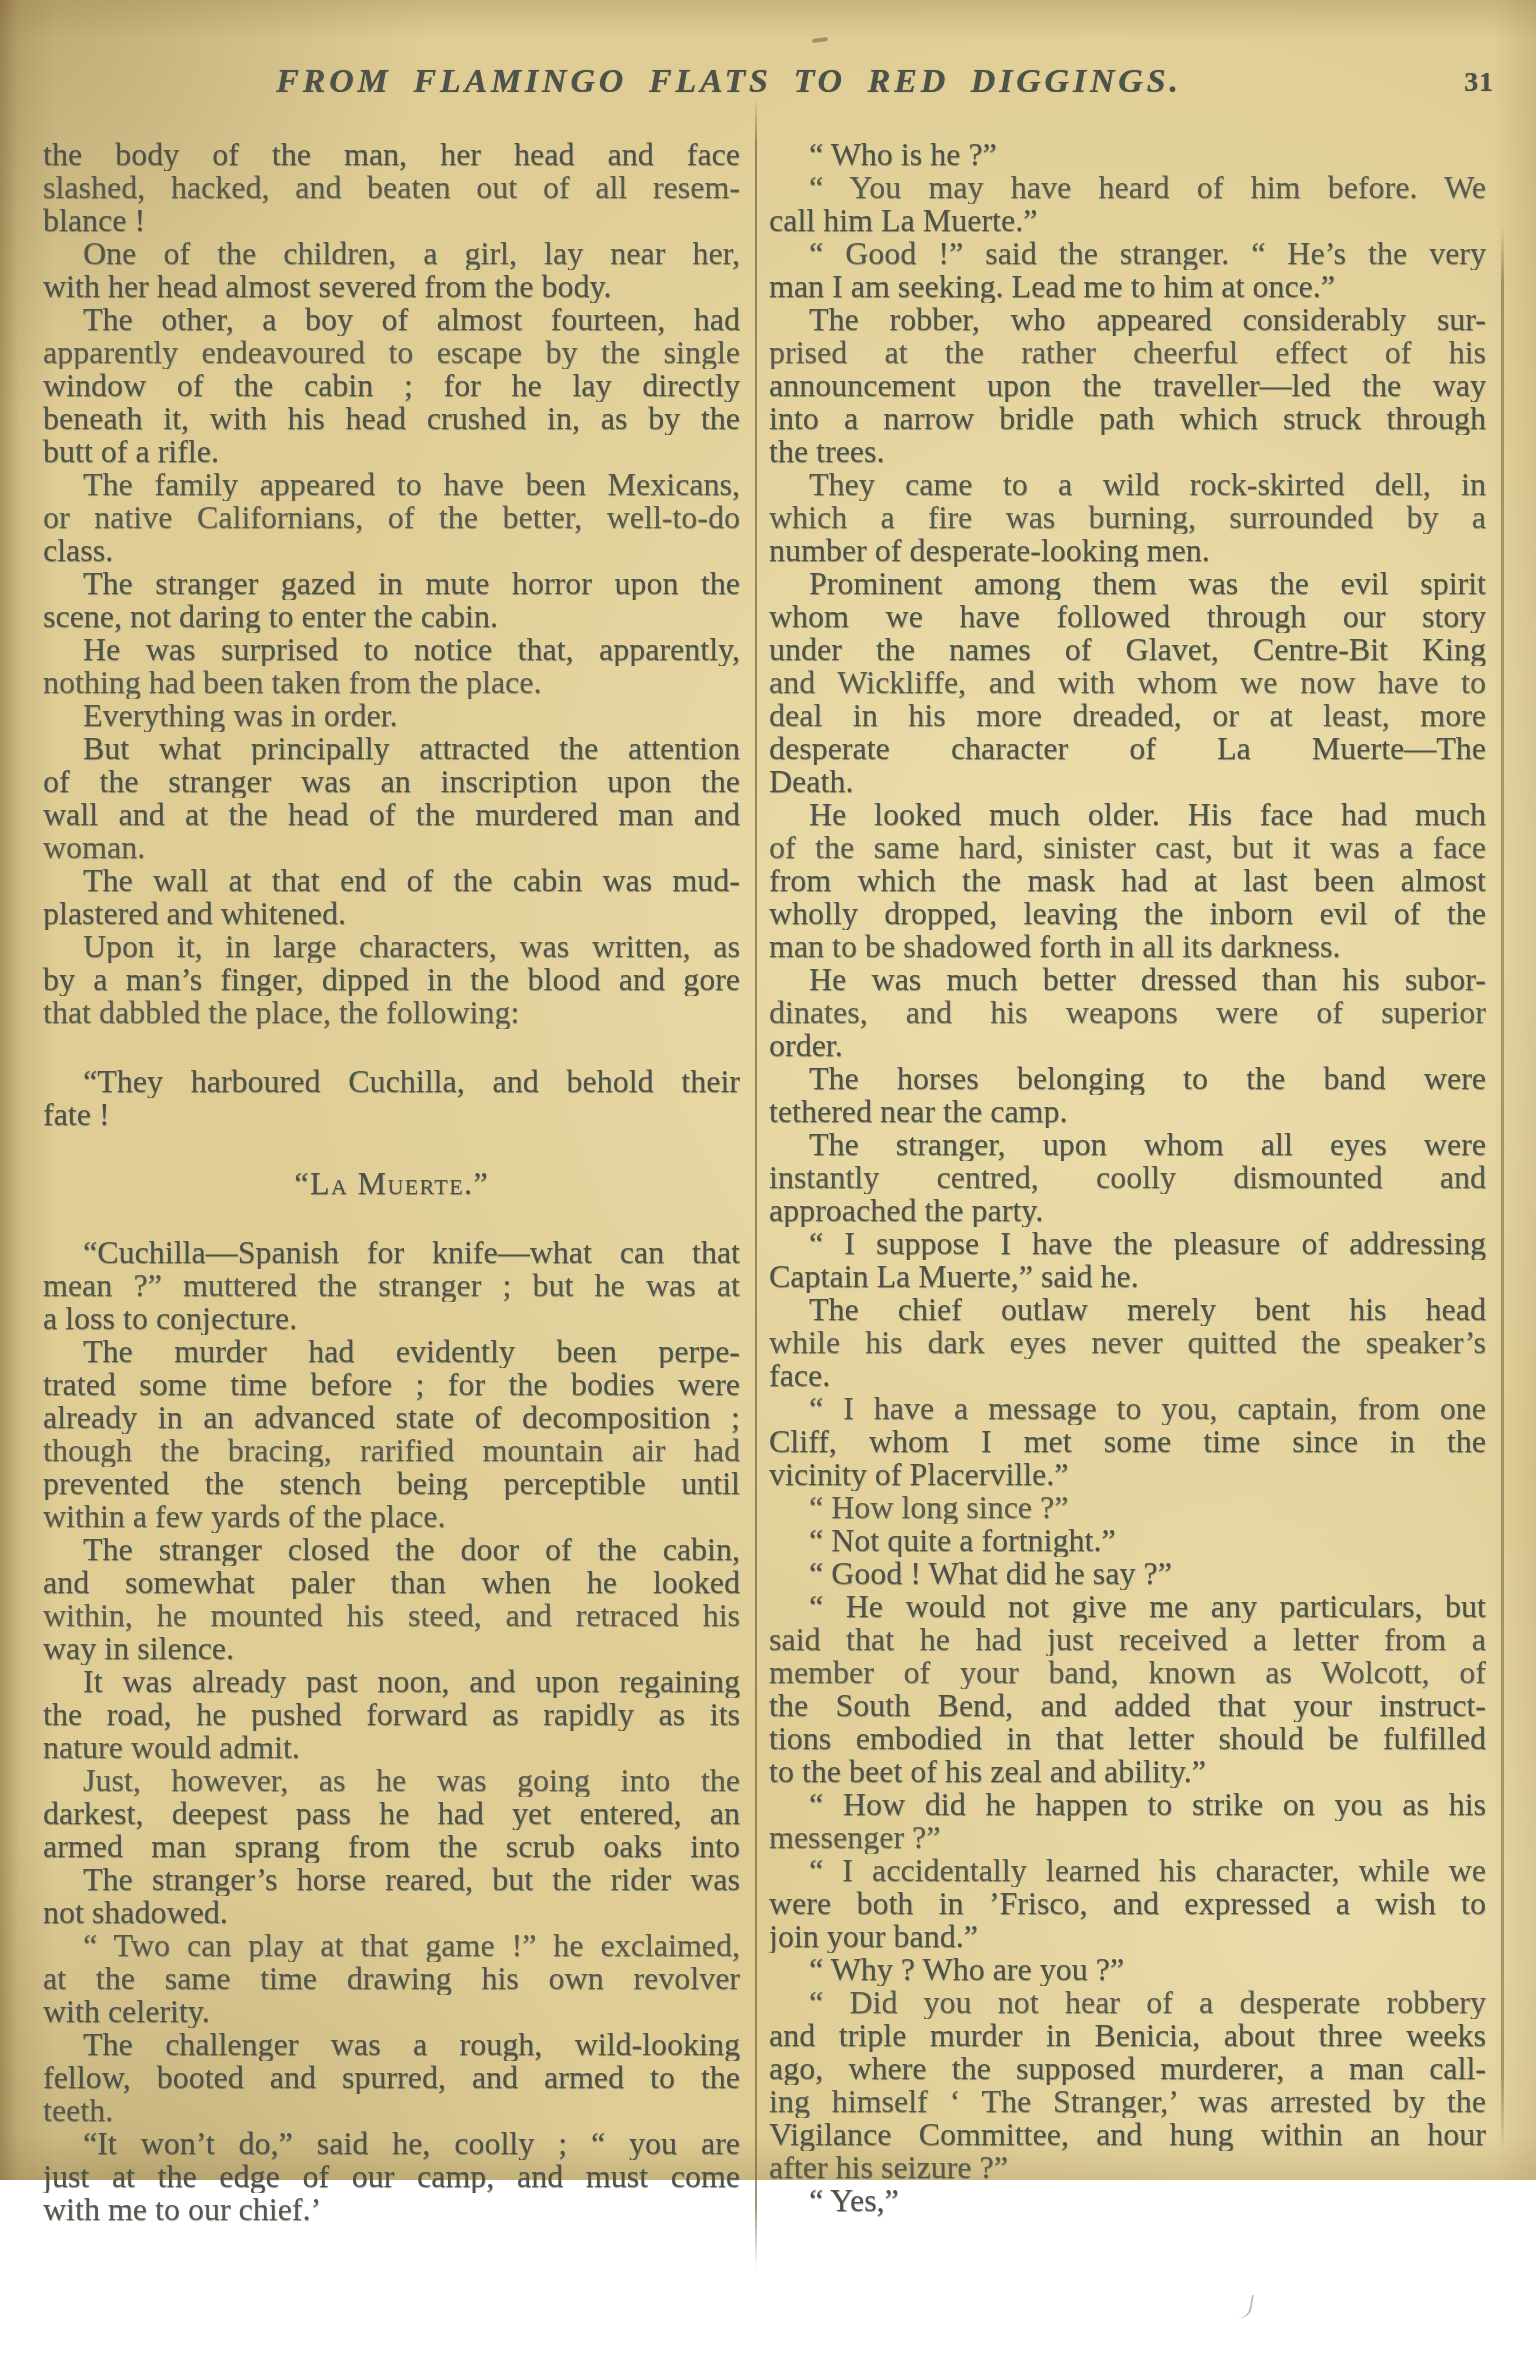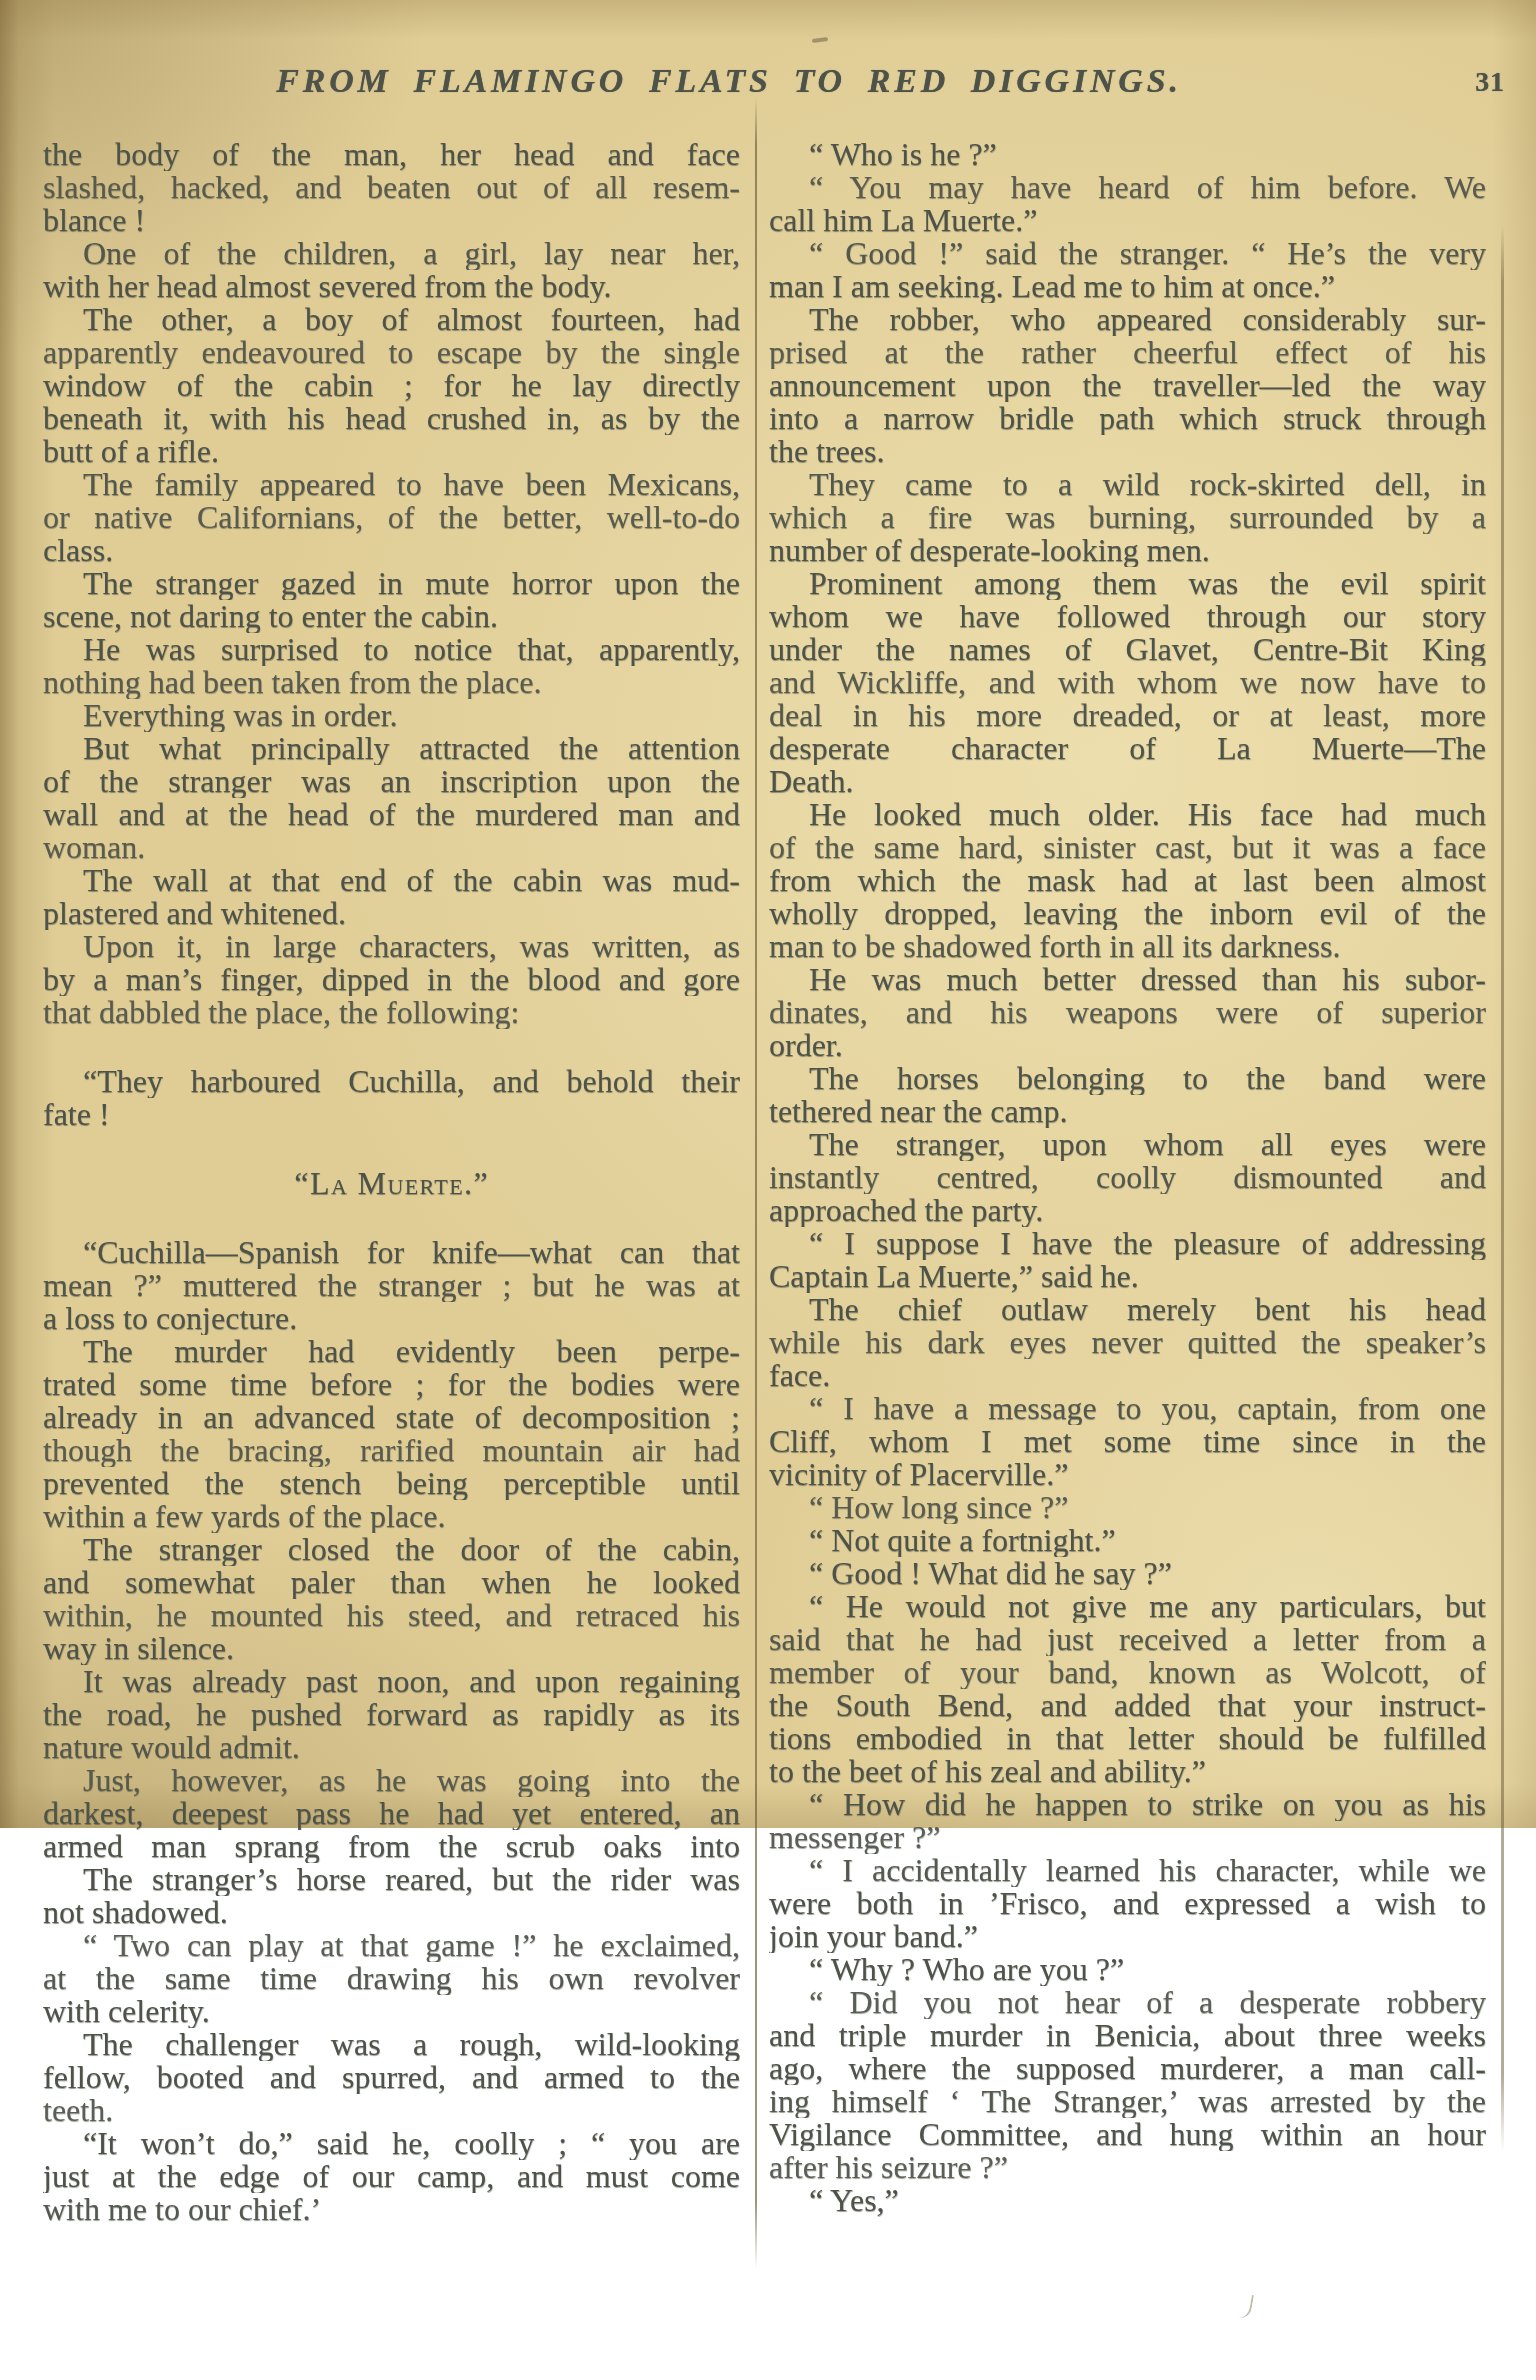--- a/index.html
+++ b/index.html
@@ -1,42 +1,42 @@
 <!DOCTYPE html>
 <html style="--paper: #e0cd96; --ink: #4e5349;font-size:15px"><head>
 <meta charset="utf-8">
 <style>
   html,body{margin:0;padding:0;}
   body{
     width:1537px;height:2380px;overflow:hidden;
     font-family:"Liberation Serif","DejaVu Serif",serif;
   }
   .page{
-    position:relative;width:1537px;height:1828px;
+    position:relative;width:1537px;height:2180px;
     background:
       radial-gradient(90% 70% at 72% 42%, rgba(247,237,192,0.55) 0%, rgba(247,237,192,0) 62%),
       radial-gradient(55% 35% at 85% 88%, rgba(248,239,198,0.45) 0%, rgba(248,239,198,0) 65%),
       linear-gradient(to right, rgba(118,94,46,0.52) 0px, rgba(146,122,70,0.24) 19px, rgba(146,122,70,0) 55px),
       linear-gradient(to left, rgba(146,120,68,0.26) 0px, rgba(146,120,68,0) 45px),
       linear-gradient(to bottom, rgba(146,120,68,0.30) 0px, rgba(146,120,68,0) 40px),
       linear-gradient(to top, rgba(134,110,58,0.26) 0px, rgba(134,110,58,0) 45px),
       radial-gradient(40% 28% at 0% 0%, rgba(108,86,40,0.32), rgba(108,86,40,0) 70%),
       radial-gradient(46% 24% at 8% 100%, rgba(108,86,40,0.22), rgba(108,86,40,0) 70%),
       var(--paper,#e0cd96);
   }
   .running-head{
     position:absolute;top:62px;left:57px;width:1344px;
     text-align:center;
     font-style:italic;font-weight:bold;
     font-size:34px;letter-spacing:3.8px;word-spacing:9.5px;
     color:var(--ink,#4e5349);
     text-shadow:0 0 0.9px rgba(72,77,66,0.8);
   }
   .folio{
-    position:absolute;top:66px;right:32px;
+    position:absolute;top:66px;right:43px;
     font-size:28px;font-weight:bold;font-style:normal;letter-spacing:0.9px;
     color:var(--ink,#4e5349);
     text-shadow:0 0 0.9px rgba(72,77,66,0.8);
   }
   .col{
     position:absolute;top:138px;
     font-size:32px;line-height:33px;
     color:var(--ink,#4e5349);
     text-shadow:0.4px 0.6px 0.9px rgba(66,71,60,0.55);
   }

